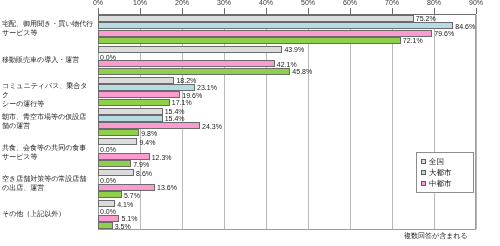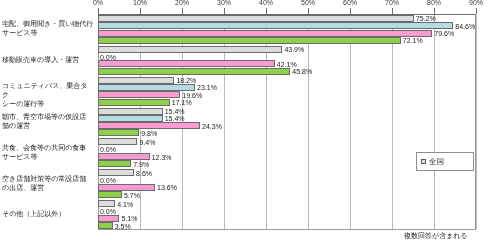--- a/index.html
+++ b/index.html
@@ -198,16 +198,24 @@
       <div class="bar-value" style="left: 121.42px; top: 215.221px;">5.1%</div>
       <div class="bar s3" style="left: 98px; top: 222.021px; width: 14.7px;"></div>
       <div class="bar-value" style="left: 114.7px; top: 222.521px;">3.5%</div>
     </div>
 
   <div class="legend" id="legend">
       <div class="legend-row">
         <span class="legend-swatch" style="background: rgb(220, 220, 220);"></span>
         <span class="legend-label">全国</span>
       </div>
+      <div class="legend-row">
+        <span class="legend-swatch" style="background: rgb(183, 219, 227);"></span>
+        <span class="legend-label">大都市</span>
+      </div>
+      <div class="legend-row">
+        <span class="legend-swatch" style="background: rgb(251, 156, 208);"></span>
+        <span class="legend-label">中都市</span>
+      </div>
     </div>
 
   <div class="footnote">複数回答が含まれる</div>
 </div>
 
 </body></html>

